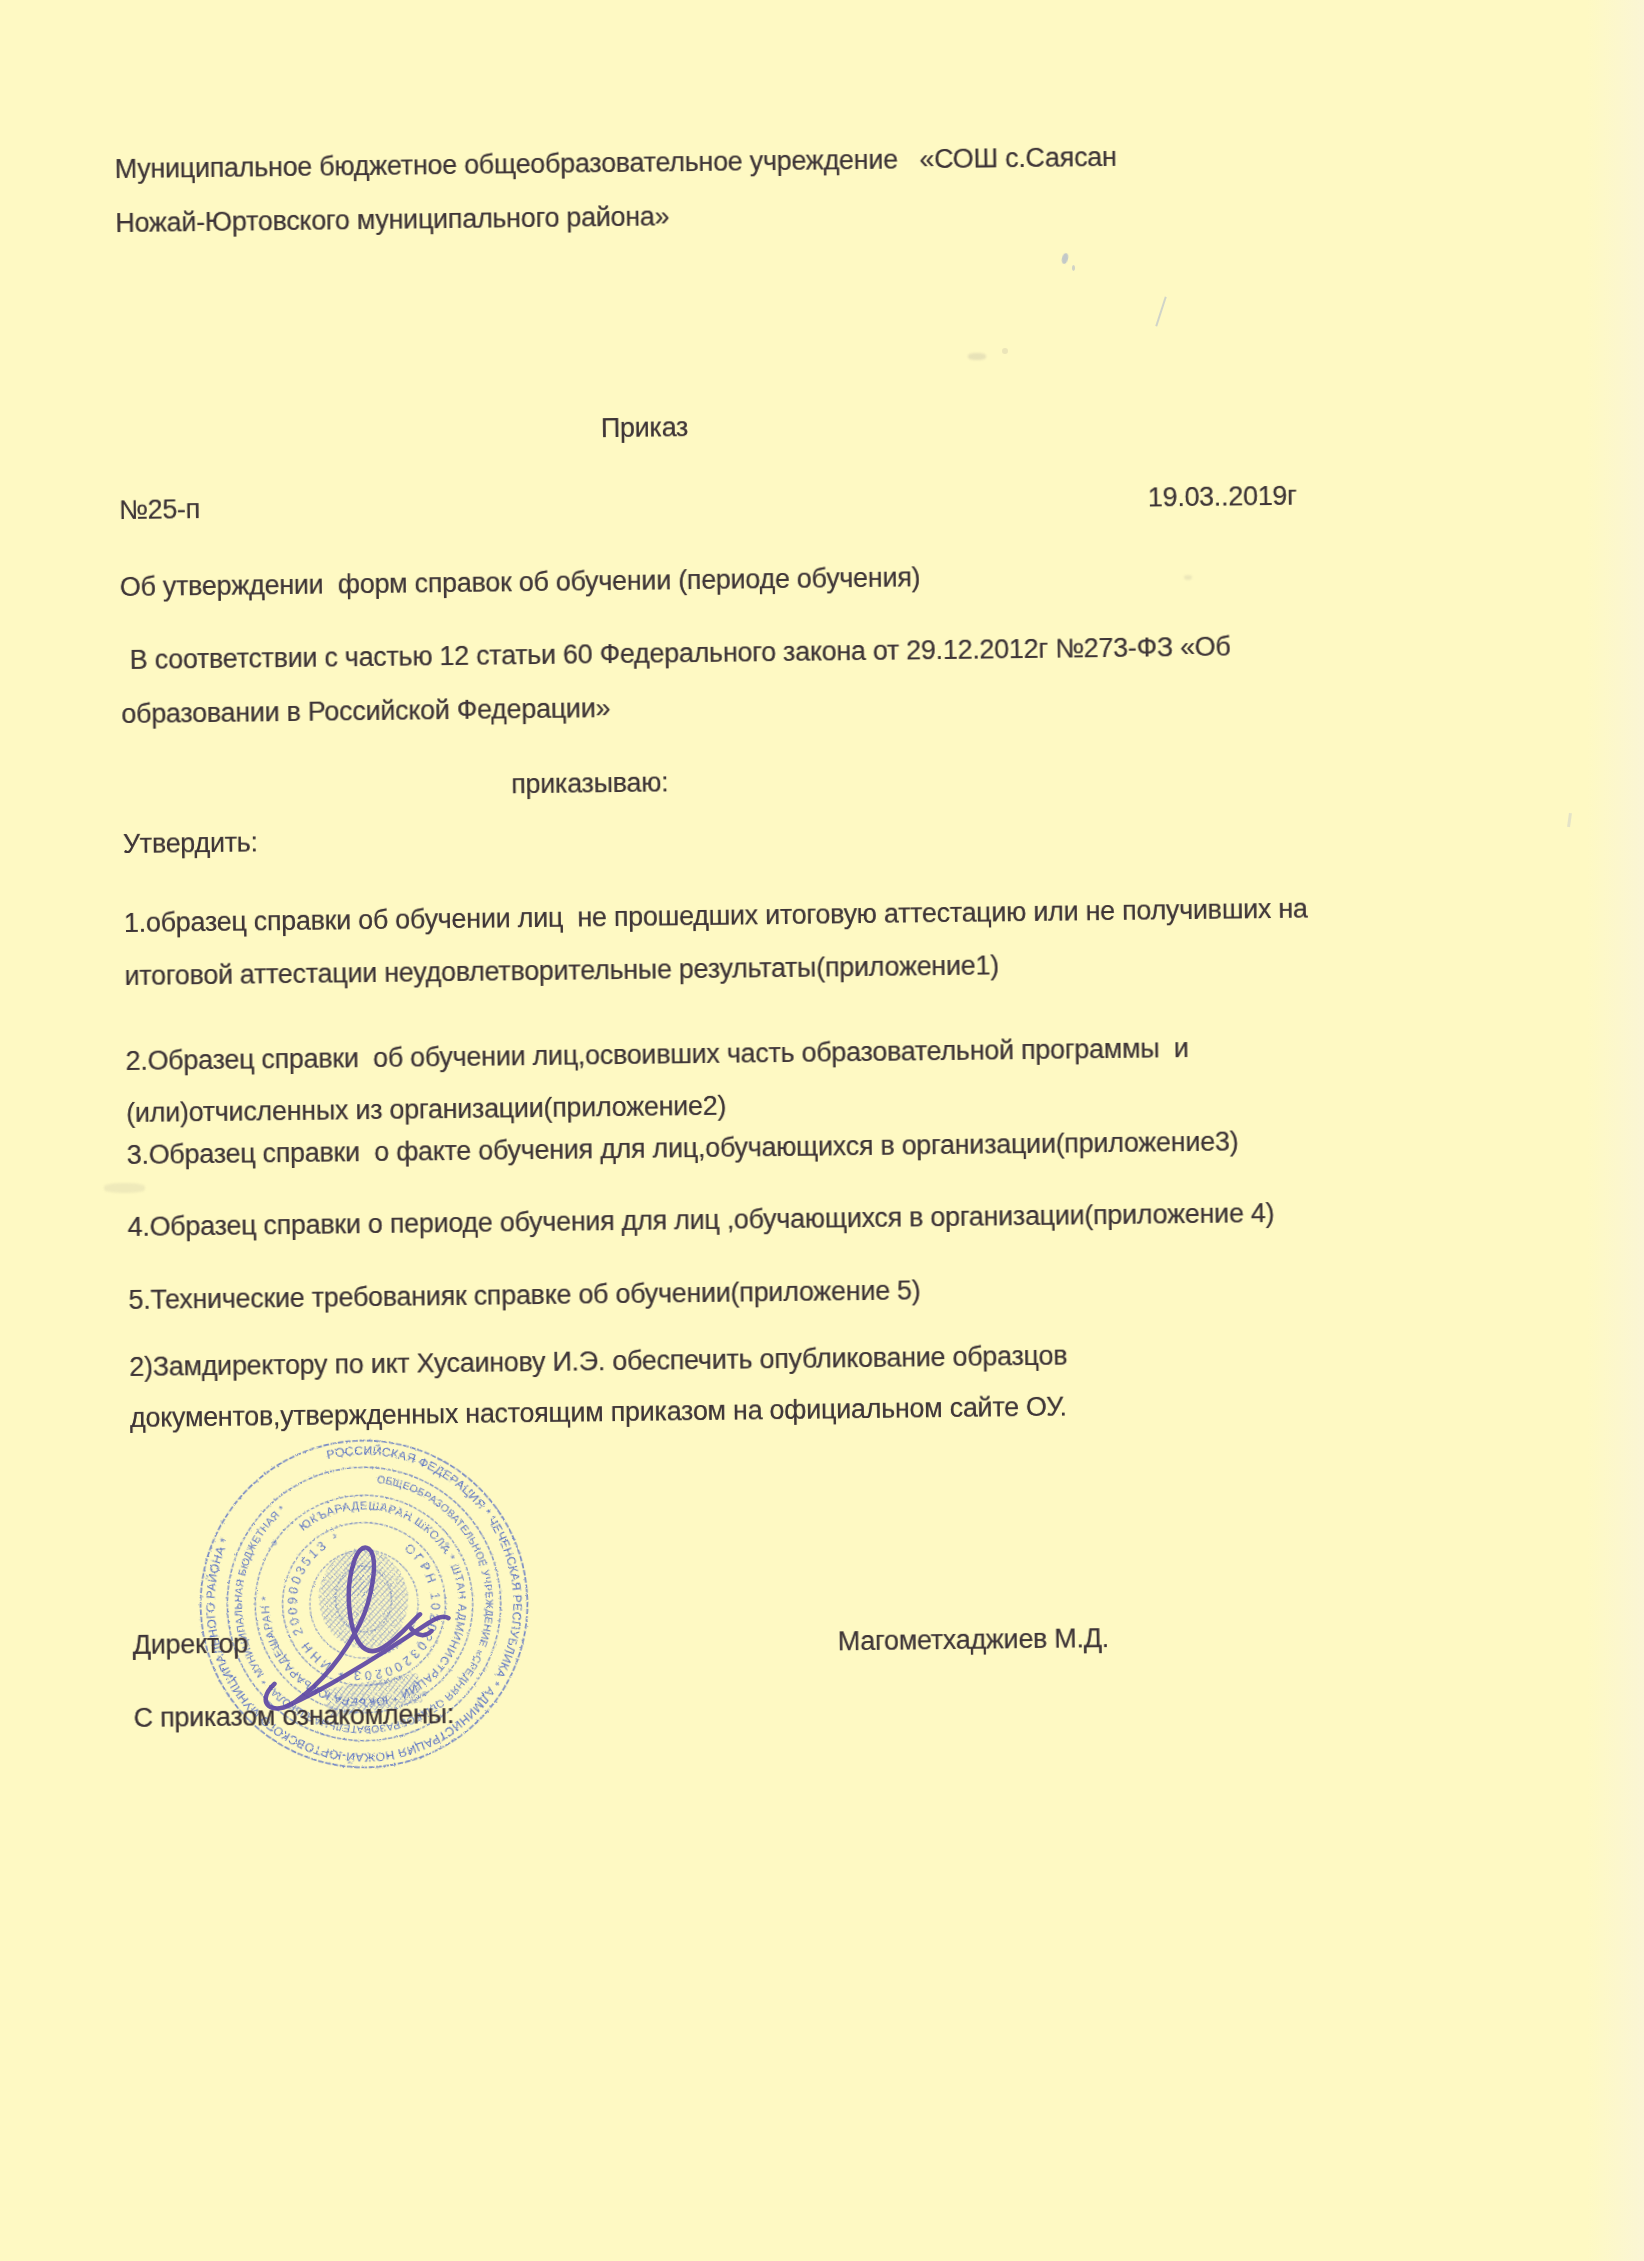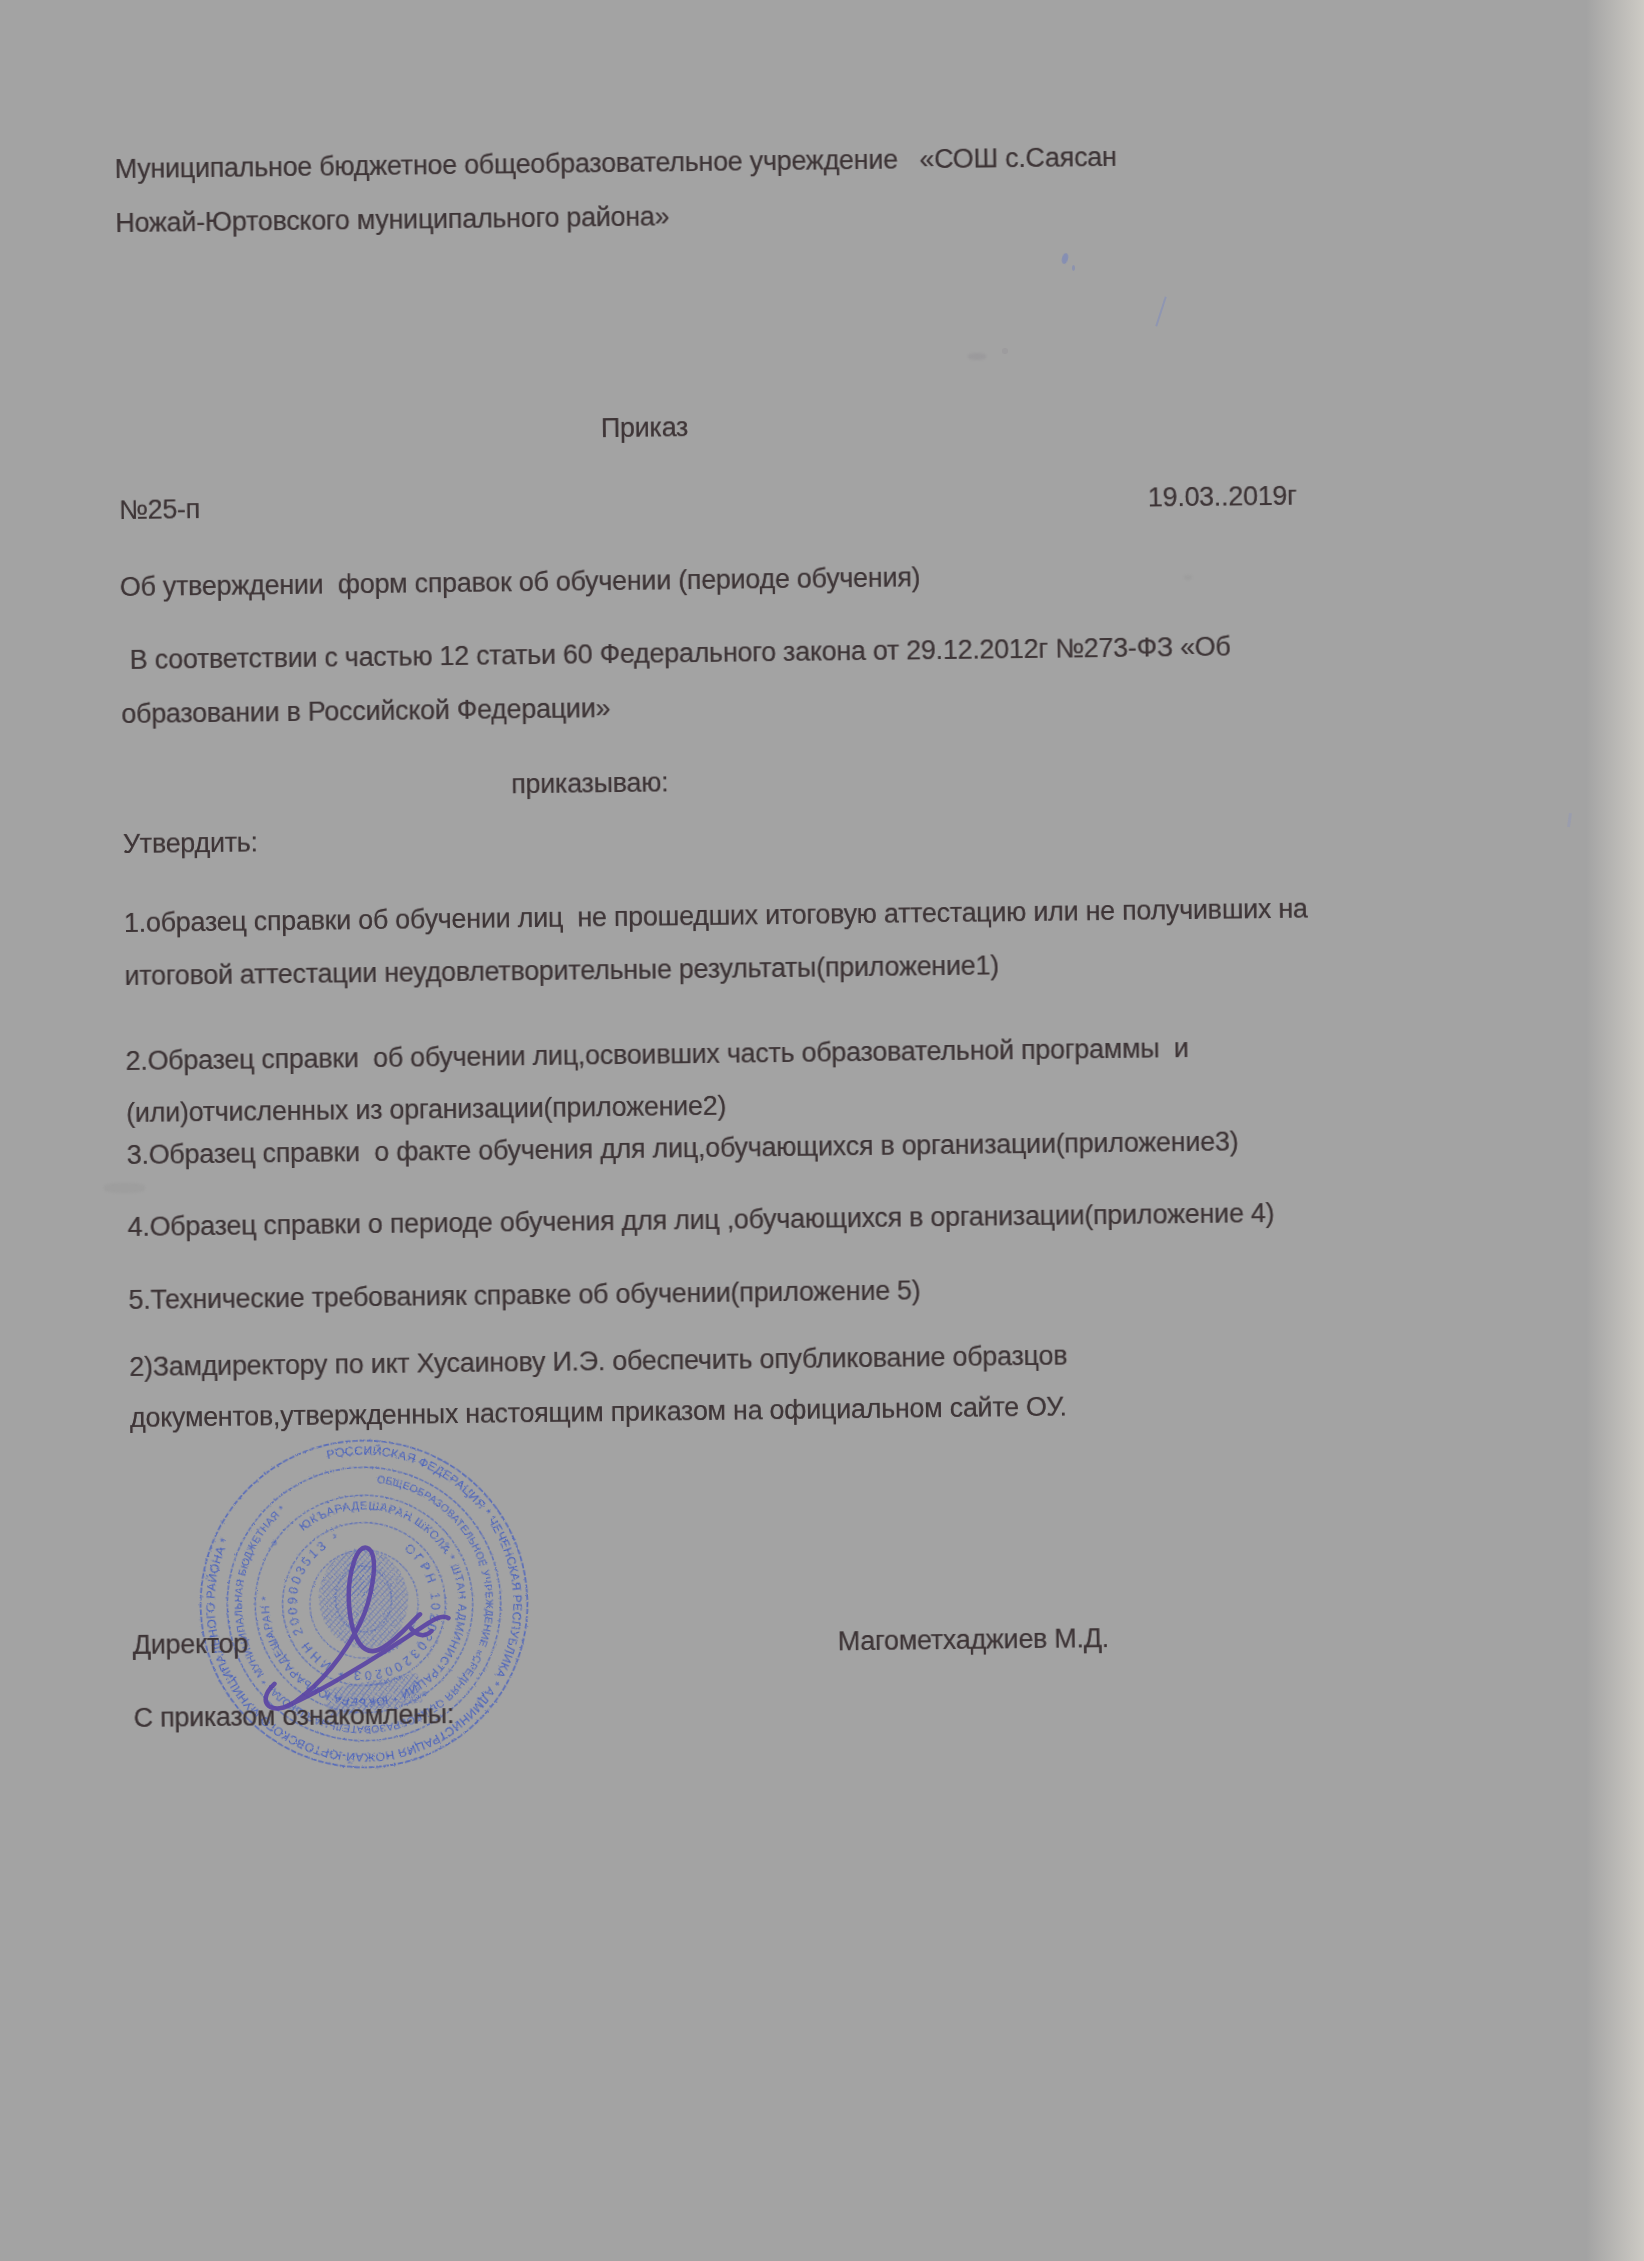--- a/index.html
+++ b/index.html
@@ -1,20 +1,20 @@
 <!DOCTYPE html>
 <html style="font-size:10.3px"><head>
 <meta charset="utf-8">
 <style>
   html,body{margin:0;padding:0;background:#e8e8e8;}
   .page{
     position:relative;
     width:1644px;height:2261px;
     margin:0 auto;
-    background:#a3a3a3;
+    background:#fef9c3;
     overflow:hidden;
     font-family:"Liberation Sans", sans-serif;
   }
   
   .page::after{
     content:"";position:absolute;top:0;right:0;width:58px;height:100%;
     background:linear-gradient(to right, rgba(252,248,240,0), rgba(247,242,230,.5));
     pointer-events:none;
   }
   .content{

